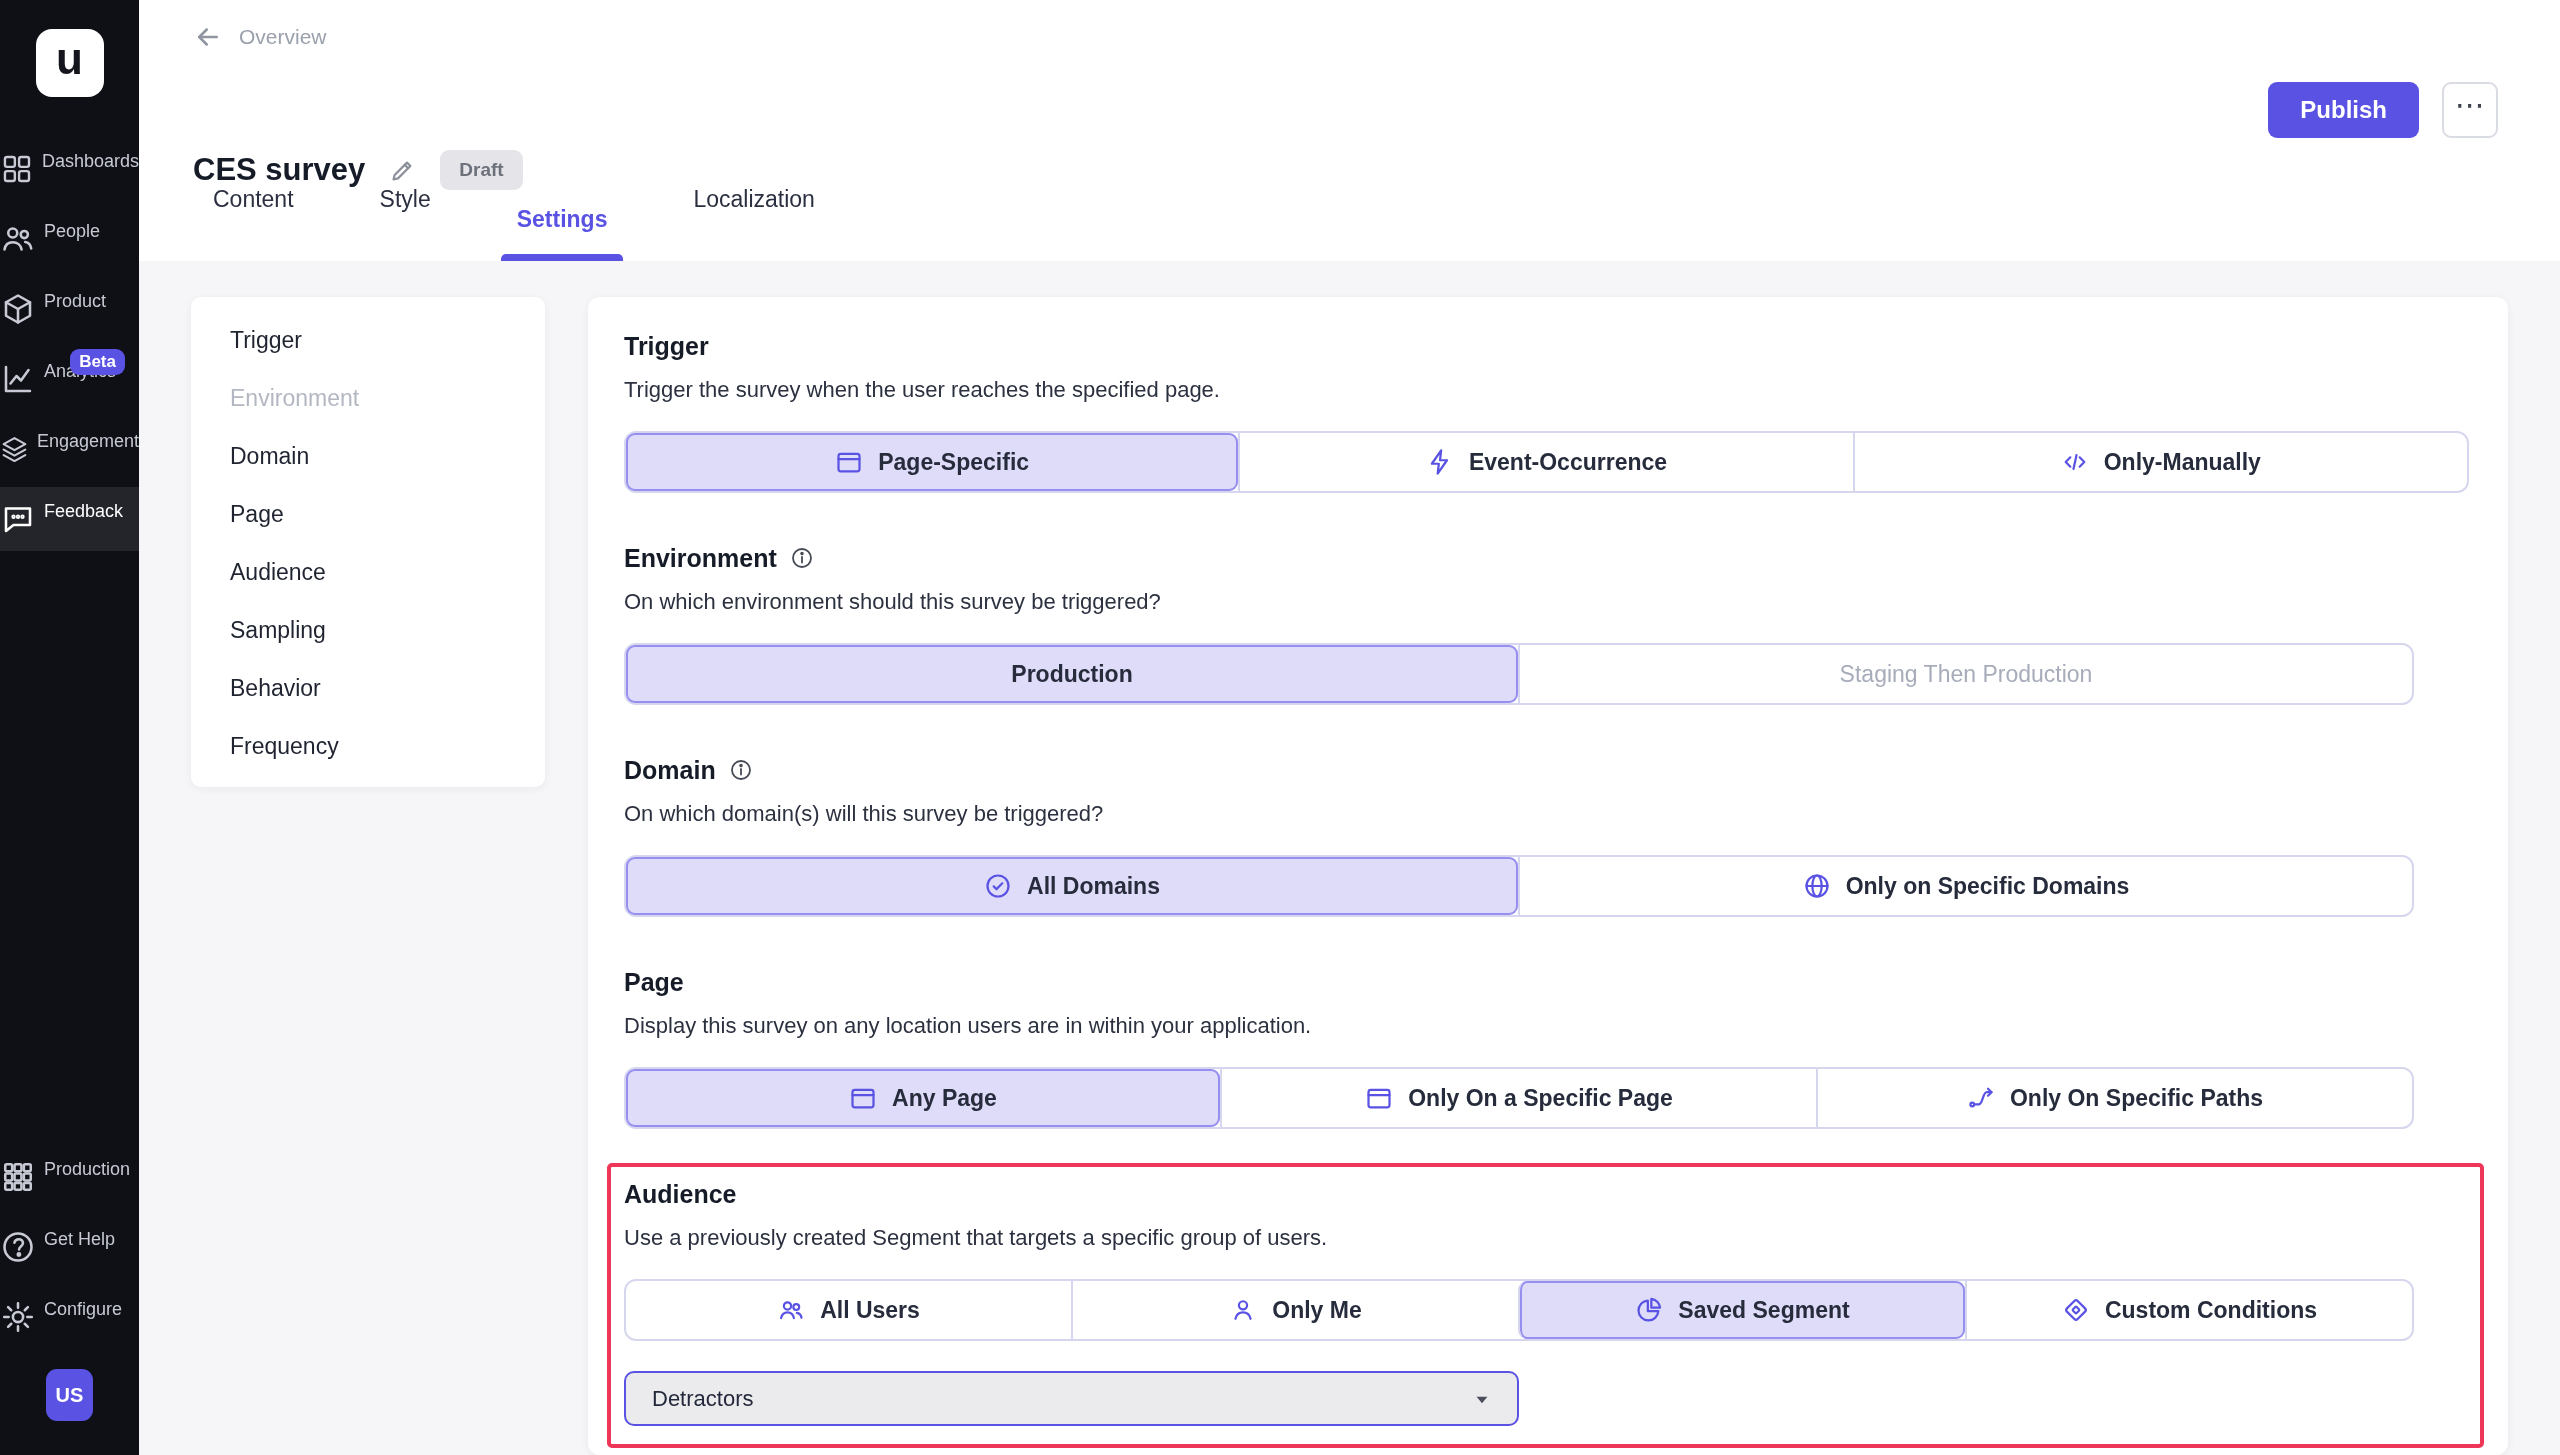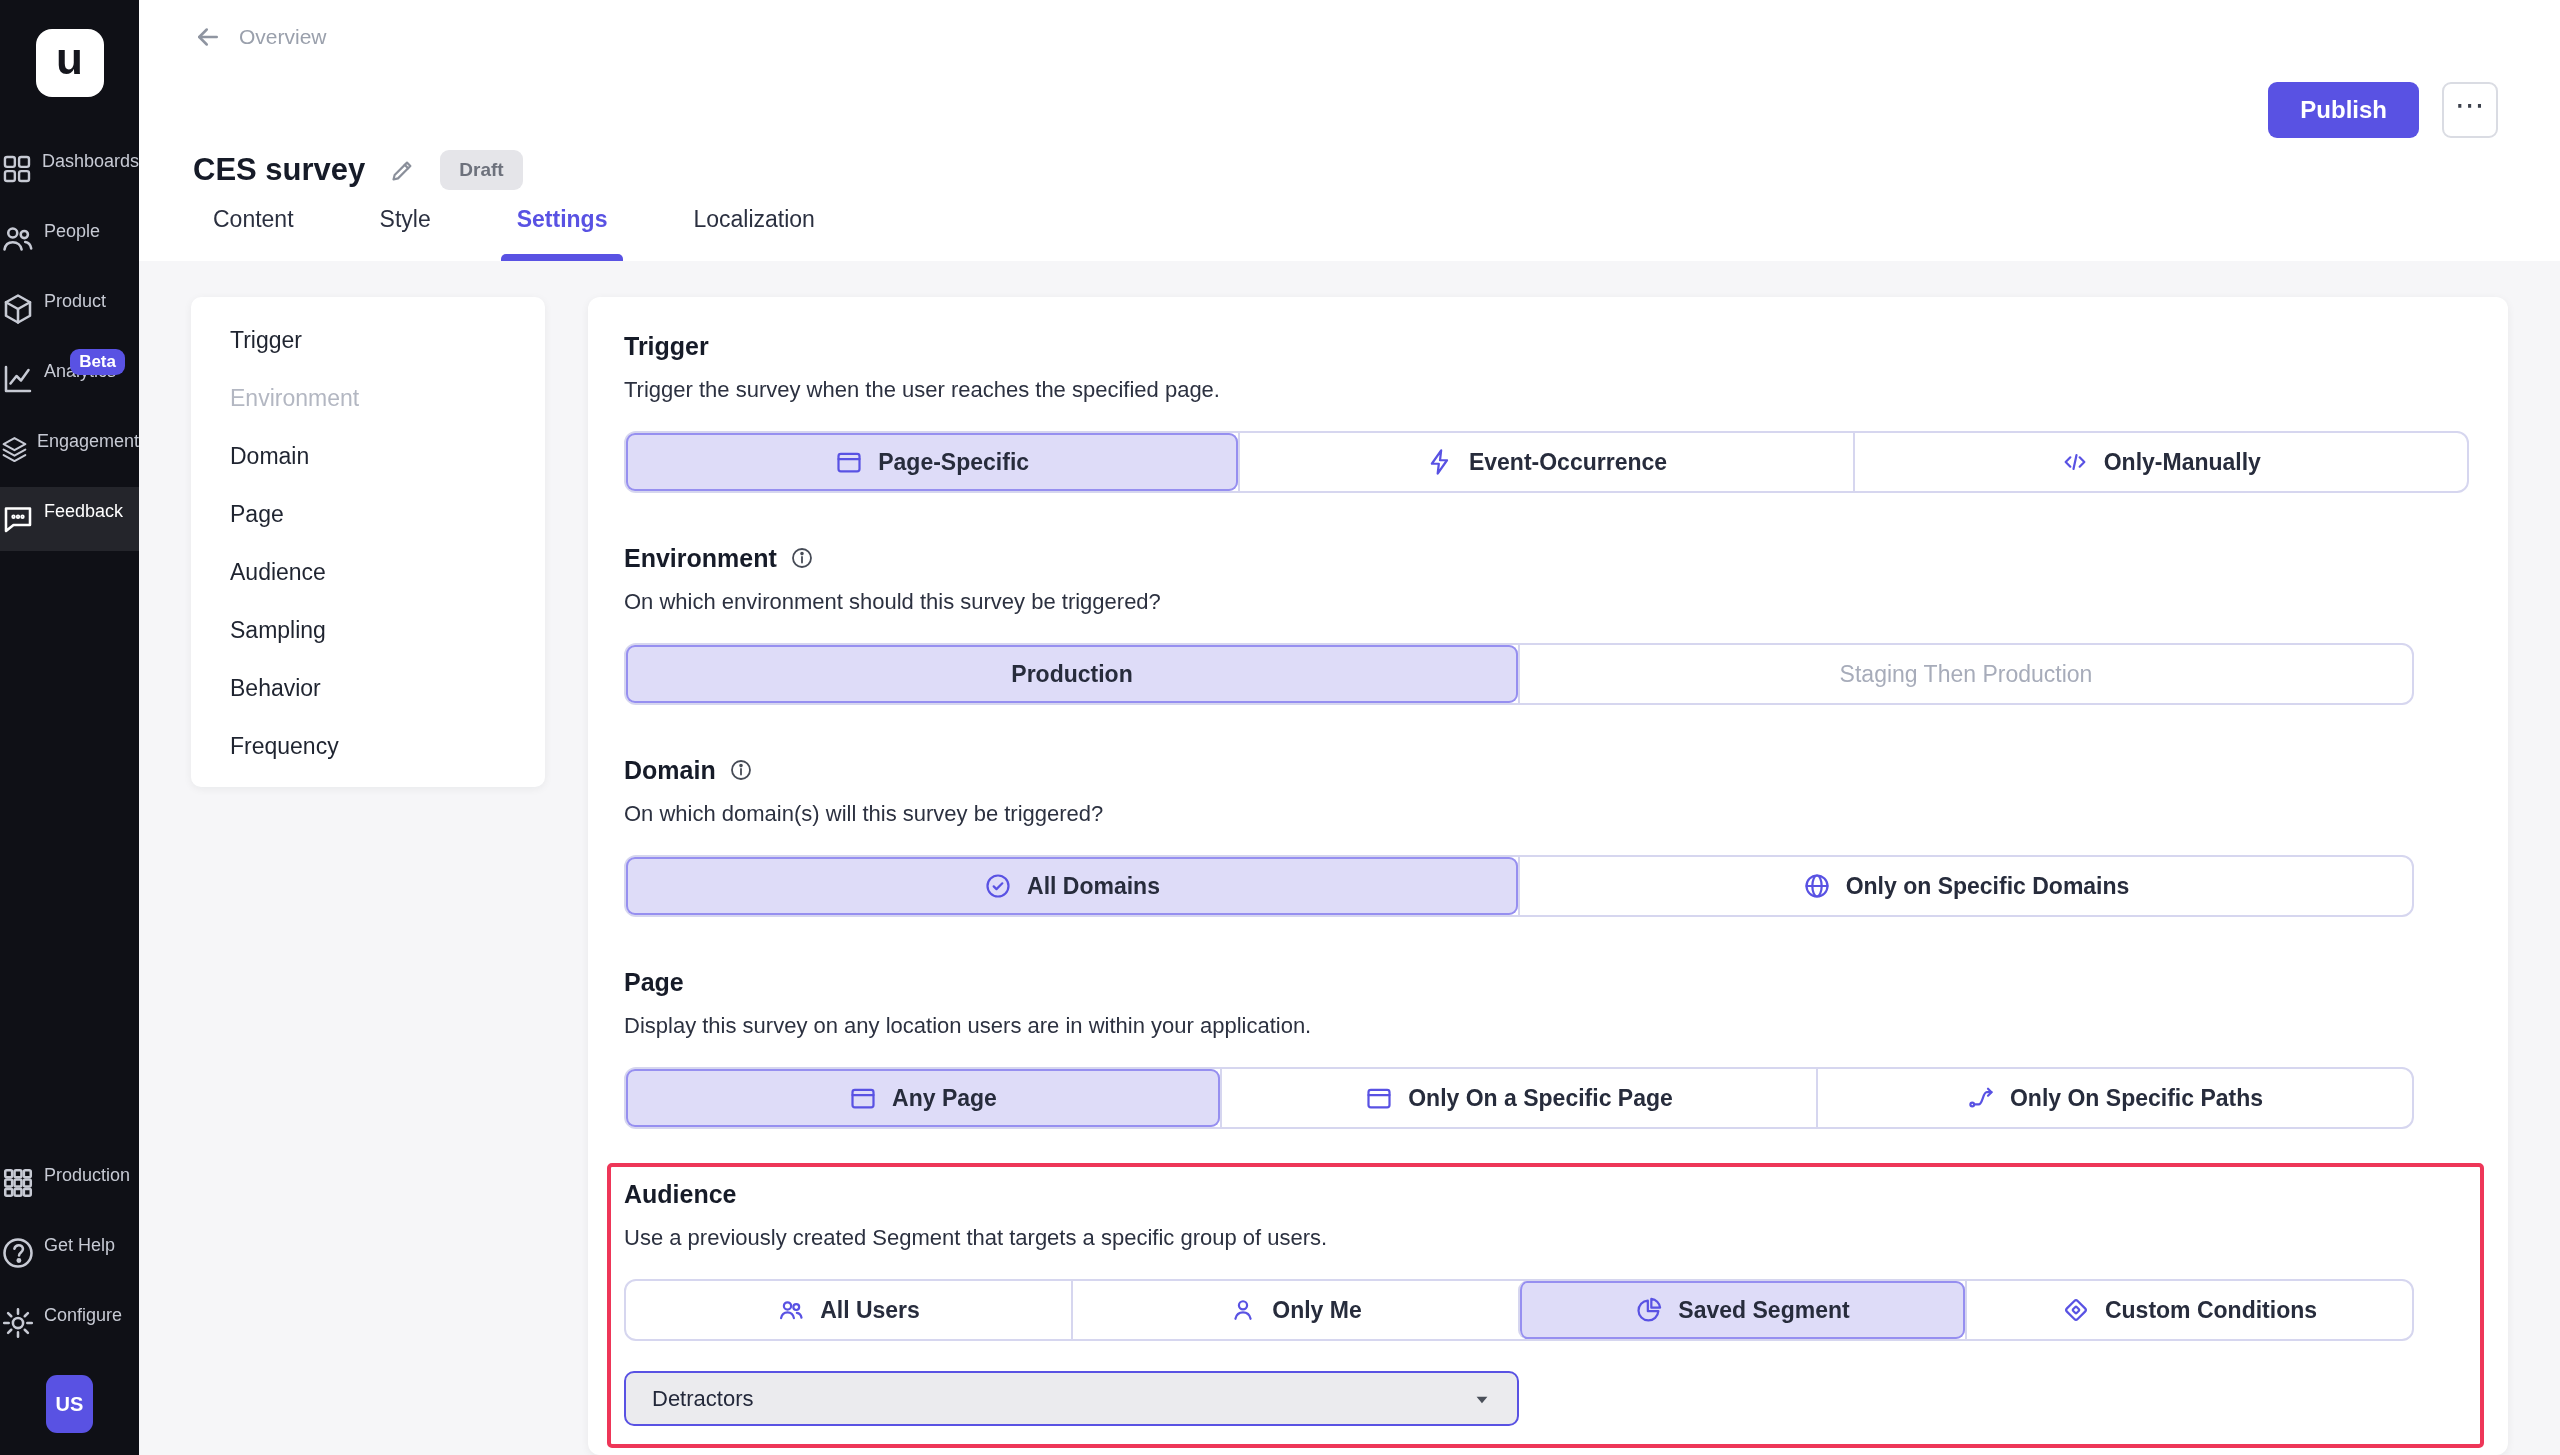--- a/index.html
+++ b/index.html
@@ -12,38 +12,38 @@
   .logo { margin-top:29px; width:68px; height:68px; background:#ffffff; border-radius:16px; display:flex; align-items:center; justify-content:center; font-size:44px; font-weight:800; color:#15161d; line-height:1; padding-bottom:8px; }
   .side-group-top { margin-top:40px; width:100%; display:flex; flex-direction:column; }
   .side-item { width:100%; padding:14px 0; margin-bottom:6px; display:flex; gap:8px; position:relative; cursor:pointer; }
   .side-item .lbl { font-size:18px; color:#c7cad4; }
   .side-item.active { background:rgba(255,255,255,0.09); }
   .side-item.active .lbl { color:#ffffff; }
   .side-item.active .sic { stroke:#ffffff; }
   .sic { width:36px; height:36px; stroke:#c7cad4; fill:none; stroke-width:1.7; stroke-linecap:round; stroke-linejoin:round; }
   .beta-badge { position:absolute; top:2px; right:14px; background:#5952e3; color:#fff; font-size:17px; font-weight:700; padding:3px 9px; border-radius:9px; }
   .side-spacer { flex:1; }
-  .avatar { width:47px; height:58px; border-radius:11px; background:#5952e3; color:#fff; font-size:20px; font-weight:700; display:flex; align-items:center; justify-content:center; margin:14px 0 22px 0; cursor:pointer; }
+  .avatar { width:47px; height:52px; border-radius:11px; background:#5952e3; color:#fff; font-size:20px; font-weight:700; display:flex; align-items:center; justify-content:center; margin:14px 0 34px 0; cursor:pointer; }
 
   
   .main { flex:1; display:flex; flex-direction:column; min-width:0; }
   .topbar { height:261px; background:#ffffff; position:relative; flex:none; }
   .back-row { position:absolute; top:22px; left:54px; display:flex; align-items:center; gap:16px; cursor:pointer; }
   .back-row .lbl { font-size:21px; color:#9aa0ac; }
   .aic { width:30px; height:30px; stroke:#8f95a1; fill:none; stroke-width:2; stroke-linecap:round; stroke-linejoin:round; }
   .title-row { position:absolute; top:150px; left:54px; display:flex; align-items:center; gap:24px; }
   .page-title { font-size:31px; font-weight:700; color:#161b28; }
   .pencil { width:27px; height:27px; stroke:#8a8f9a; fill:none; stroke-width:1.9; stroke-linecap:round; stroke-linejoin:round; cursor:pointer; }
   .draft-badge { background:#e5e5e9; color:#6d717c; font-size:19px; font-weight:700; padding:9px 19px; border-radius:9px; }
   .actions { position:absolute; top:82px; right:62px; display:flex; gap:23px; align-items:center; }
   .publish-btn { height:56px; padding:0 32px; background:#5952e3; color:#ffffff; border:none; border-radius:9px; font-size:24px; font-weight:600; font-family:inherit; display:flex; align-items:center; cursor:pointer; }
   .more-btn { width:56px; height:56px; background:#fff; border:2px solid #dadce3; border-radius:9px; color:#3c414c; font-size:30px; display:flex; align-items:center; justify-content:center; cursor:pointer; line-height:1; padding-bottom:10px; }
   .tabs { position:absolute; bottom:0; left:70px; display:flex; gap:78px; }
   .tab { position:relative; font-size:23px; font-weight:500; color:#2b3040; padding:0 4px 28px 4px; cursor:pointer; }
-  .tab.active { color:#5952e3; font-weight:600; }
+  .tab.active { color:#5952e3; font-weight:600;margin-top:20px; }
   .tab.active::after { content:""; position:absolute; left:-12px; right:-12px; bottom:0; height:7px; background:#5952e3; border-radius:5px 5px 0 0; }
 
   
   .content { flex:1; background:#f6f6f8; display:flex; padding:36px 52px 0 52px; gap:43px; overflow:hidden; }
   .settings-card { width:354px; height:490px; background:#fff; border-radius:10px; box-shadow:0 2px 8px rgba(25,28,40,0.06); padding:14px 0; flex:none; }
   .settings-card .nav-item { height:58px; display:flex; align-items:center; padding-left:39px; font-size:23px; font-weight:500; color:#1f2430; cursor:pointer; }
   .settings-card .nav-item.disabled { color:#b3b7c2; cursor:default; }
 
   .panel { flex:1; background:#fff; border-radius:12px; box-shadow:0 2px 8px rgba(25,28,40,0.06); padding:34px 39px 0 36px; position:relative; overflow:hidden; }
 

